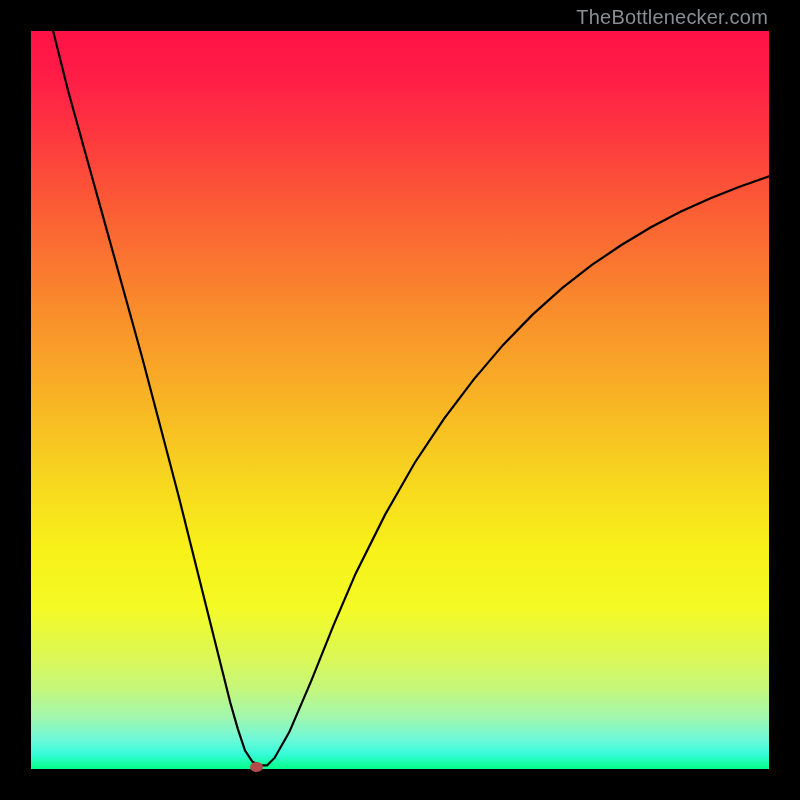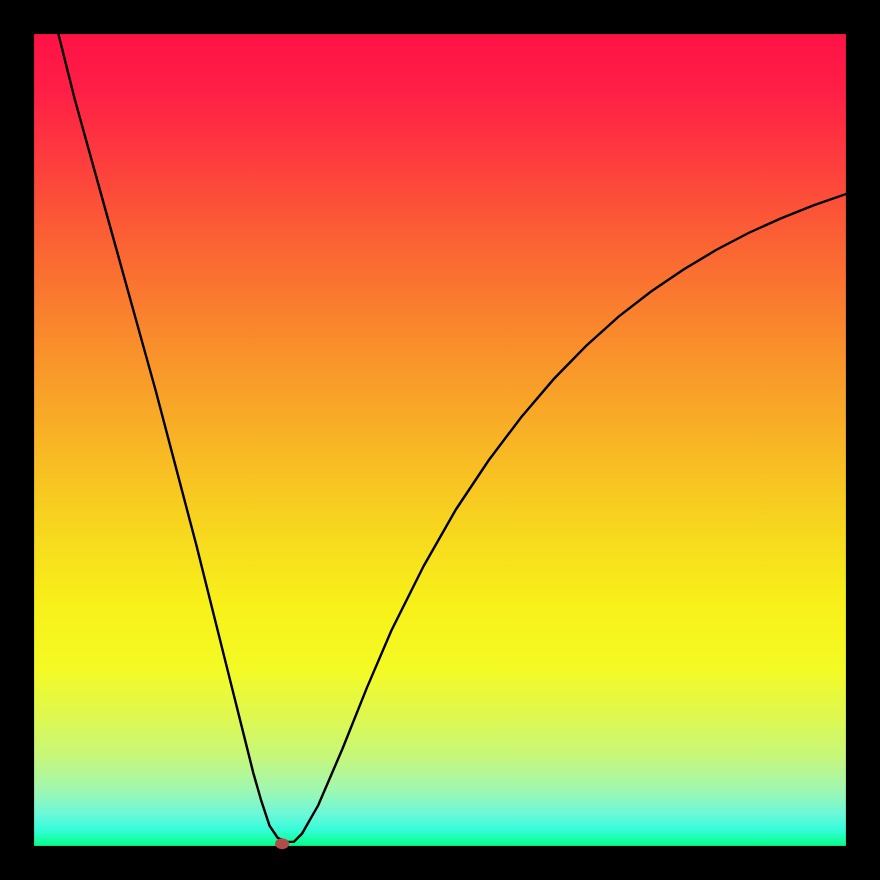--- a/index.html
+++ b/index.html
@@ -63,19 +63,20 @@
     width: 13px;
     height: 10px;
     background: #b24b4b;
     border-radius: 50%;
   }
 </style>
 </head>
 <body>
 
 <div class="stage">
+  <div class="credit">TheBottlenecker.com</div>
   <div class="plot">
     <svg class="curve" viewBox="0 0 738 738" preserveAspectRatio="none">
       <path id="curve-path" fill="none" stroke="#000000" stroke-width="2.2" stroke-linecap="round" d="M22.14 0.00 L36.90 59.04 L55.35 125.46 L73.80 191.88 L92.25 258.30 L110.70 324.72 L129.15 394.83 L147.60 464.94 L162.36 523.98 L177.12 583.02 L191.88 642.06 L199.26 671.58 L206.64 697.41 L214.02 719.55 L221.40 730.62 L228.78 734.31 L236.16 734.31 L243.54 726.93 L258.30 701.10 L280.44 649.44 L302.58 594.09 L324.72 542.43 L354.24 483.39 L383.76 431.73 L413.28 387.45 L442.80 348.34 L472.32 313.65 L501.84 283.39 L531.36 256.82 L560.88 233.95 L590.40 214.02 L619.92 196.31 L649.44 180.81 L678.96 167.53 L708.48 155.72 L738.00 145.39"></path>
     </svg>
     <div class="marker" id="marker" style="left: 218.59px; top: 730.786px; background: rgb(178, 75, 75);"></div>
   </div>
 </div>
 
 </body></html>

